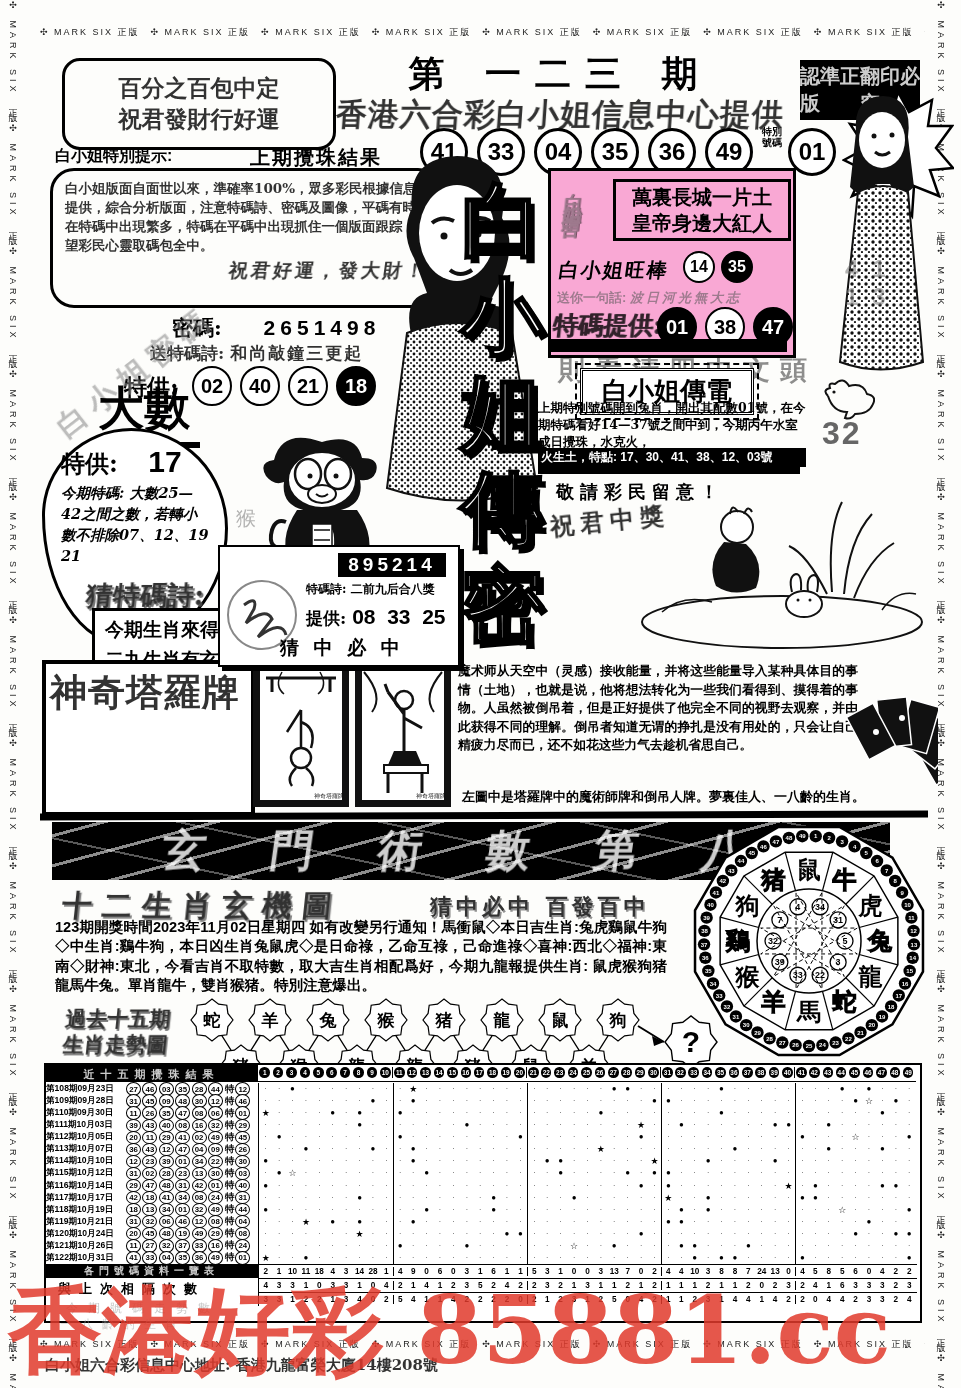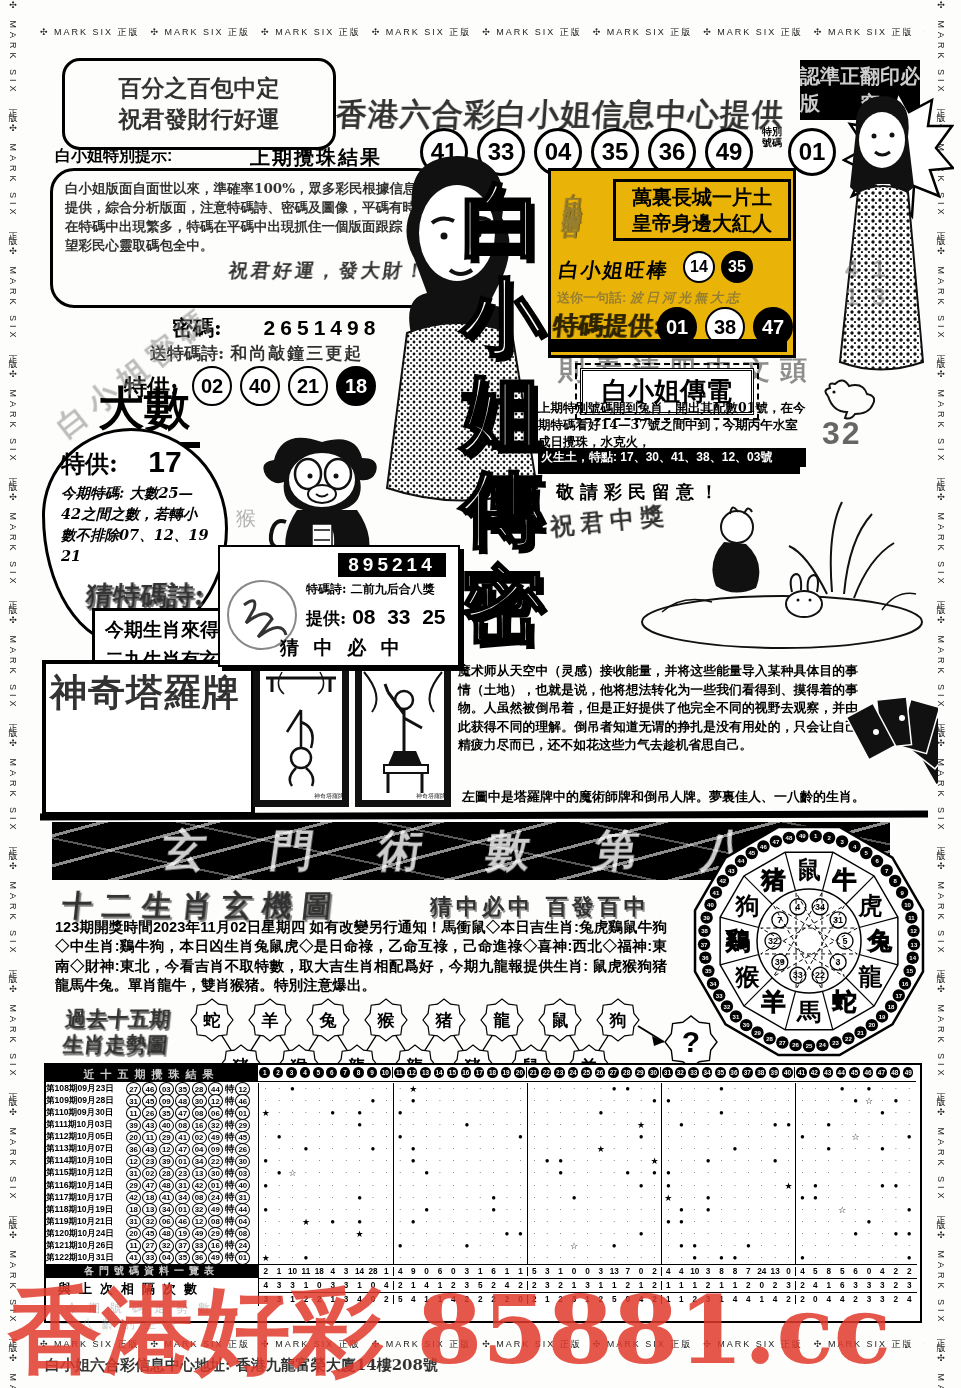--- a/index.html
+++ b/index.html
@@ -54,20 +54,21 @@
   <div class="abs edge edge-v" id="edge-left" style="left:6px;top:0;height:1388px;">✣ MARK SIX 正版　✣ MARK SIX 正版　✣ MARK SIX 正版　✣ MARK SIX 正版　✣ MARK SIX 正版　✣ MARK SIX 正版　✣ MARK SIX 正版　✣ MARK SIX 正版　✣ MARK SIX 正版　✣ MARK SIX 正版　✣ MARK SIX 正版　✣ MARK SIX 正版　✣ MARK SIX 正版　✣ MARK SIX 正版　</div>
   <div class="abs edge edge-v" id="edge-right" style="left:934px;top:0;height:1388px;">✣ MARK SIX 正版　✣ MARK SIX 正版　✣ MARK SIX 正版　✣ MARK SIX 正版　✣ MARK SIX 正版　✣ MARK SIX 正版　✣ MARK SIX 正版　✣ MARK SIX 正版　✣ MARK SIX 正版　✣ MARK SIX 正版　✣ MARK SIX 正版　✣ MARK SIX 正版　✣ MARK SIX 正版　✣ MARK SIX 正版　</div>
   <div class="abs edge" id="edge-bottom" style="left:40px;top:1338px;width:885px;">✣ MARK SIX 正版　✣ MARK SIX 正版　✣ MARK SIX 正版　✣ MARK SIX 正版　✣ MARK SIX 正版　✣ MARK SIX 正版　✣ MARK SIX 正版　✣ MARK SIX 正版　✣ MARK SIX 正版　</div>
 
   <div class="abs serif b" style="left:62px;top:58px;width:268px;height:86px;border:3px solid #000;border-radius:18px;
               display:flex;flex-direction:column;justify-content:center;align-items:center;font-size:23px;">
     <div class="smudge">百分之百包中定</div>
     <div class="smudge">祝君發財行好運</div>
   </div>
 
+  <div class="abs serif b" style="left:340px;top:50px;width:440px;text-align:center;font-size:36px;letter-spacing:14px;">第 一二三 期</div>
   <div class="abs serif b smudge" style="left:325px;top:94px;width:470px;text-align:center;font-size:31px;letter-spacing:1px;transform:skewX(-4deg);">香港六合彩白小姐信息中心提供</div>
 
   <div class="abs banner-black" style="left:800px;top:60px;width:120px;height:60px;display:flex;
               justify-content:center;align-items:center;font-size:20px;font-weight:bold;">
     <div class="smudge">認準正版</div>
     <div class="smudge">翻印必究</div>
   </div>
 
   <div class="abs b" style="left:55px;top:146px;font-size:16px;">白小姐特別提示:</div>
   <div class="abs serif b" style="left:250px;top:144px;font-size:20px;letter-spacing:2px;">上期攪珠結果</div>
@@ -146,21 +147,21 @@
   <div class="abs serif b smudge2" style="left:48px;top:415px;font-size:30px;color:#888;letter-spacing:8px;transform:rotate(-38deg);transform-origin:left top;">白小姐密碼</div>
 
   <div class="abs" id="vertical-title" style="left:452px;top:172px;width:100px;text-align:center;z-index:4;">
       <div class="serif outline-char" style="font-size: 82px; font-weight: 900; line-height: 96px;">白</div>
       <div class="serif outline-char" style="font-size: 82px; font-weight: 900; line-height: 96px;">小</div>
       <div class="serif outline-char" style="font-size: 82px; font-weight: 900; line-height: 96px;">姐</div>
       <div class="serif outline-char" style="font-size: 82px; font-weight: 900; line-height: 96px;">傳</div>
       <div class="serif outline-char" style="font-size: 82px; font-weight: 900; line-height: 96px;">密</div>
     </div>
 
-  <div class="abs" style="left:548px;top:168px;width:242px;height:184px;border:3px solid #000;background:#eab308;z-index:5;">
+  <div class="abs" style="left:548px;top:168px;width:242px;height:184px;border:3px solid #000;background:#f9a8d4;z-index:5;">
     <div class="abs serif b smudge2 dist" style="left:6px;top:8px;writing-mode:vertical-rl;font-size:19px;letter-spacing:6px;color:#555;height:130px;">白小姐贈言</div>
     <div class="abs b" style="left:62px;top:8px;width:172px;border:3px solid #000;text-align:center;font-size:20px;line-height:1.3;padding:2px 0;">
       <div>萬裏長城一片土</div>
       <div>皇帝身邊大紅人</div>
     </div>
     <div class="abs serif b" style="left:8px;top:86px;font-size:20px;transform:skewX(-8deg);letter-spacing:2px;">白小姐旺棒</div>
     <div class="abs" id="wangbang-nums" style="left:132px;top:80px;display:flex;">
         <span class="circ c-sm">14</span>
         <span class="circ c-sm solid">35</span>
       </div>

